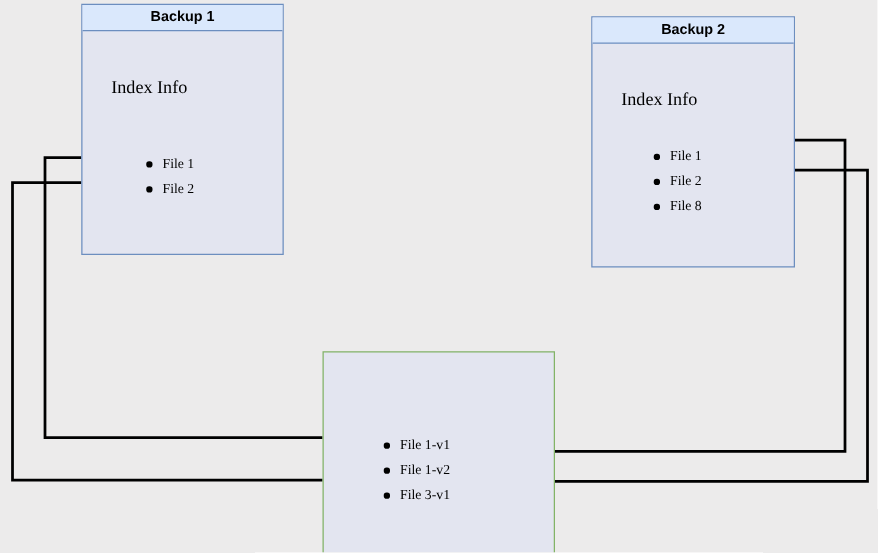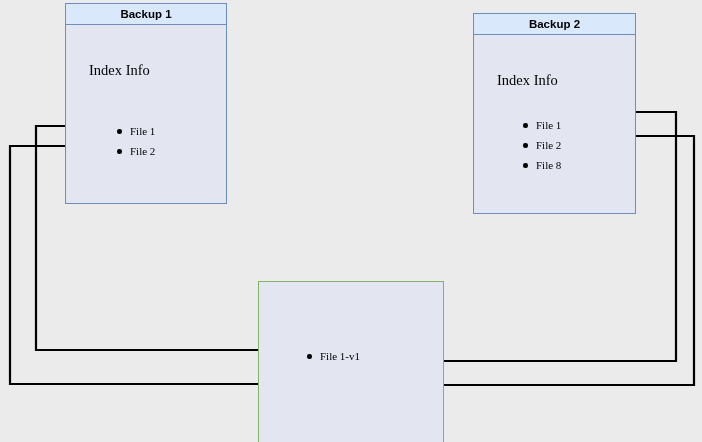--- a/index.html
+++ b/index.html
@@ -133,17 +133,19 @@
         <li>File 2</li>
         <li>File 8</li>
       </ul>
     </div>
   </div>
 
   <div class="box green" style="left:258px; top:281px; width:186px; height:165px;">
     <div class="box-body">
       <ul class="bullets" style="left:47px; top:36px;margin-top:28px;">
         <li>File 1-v1</li>
+        <li>File 1-v2</li>
+        <li>File 3-v1</li>
       </ul>
     </div>
   </div>
 
 </div>
 
 </body></html>

